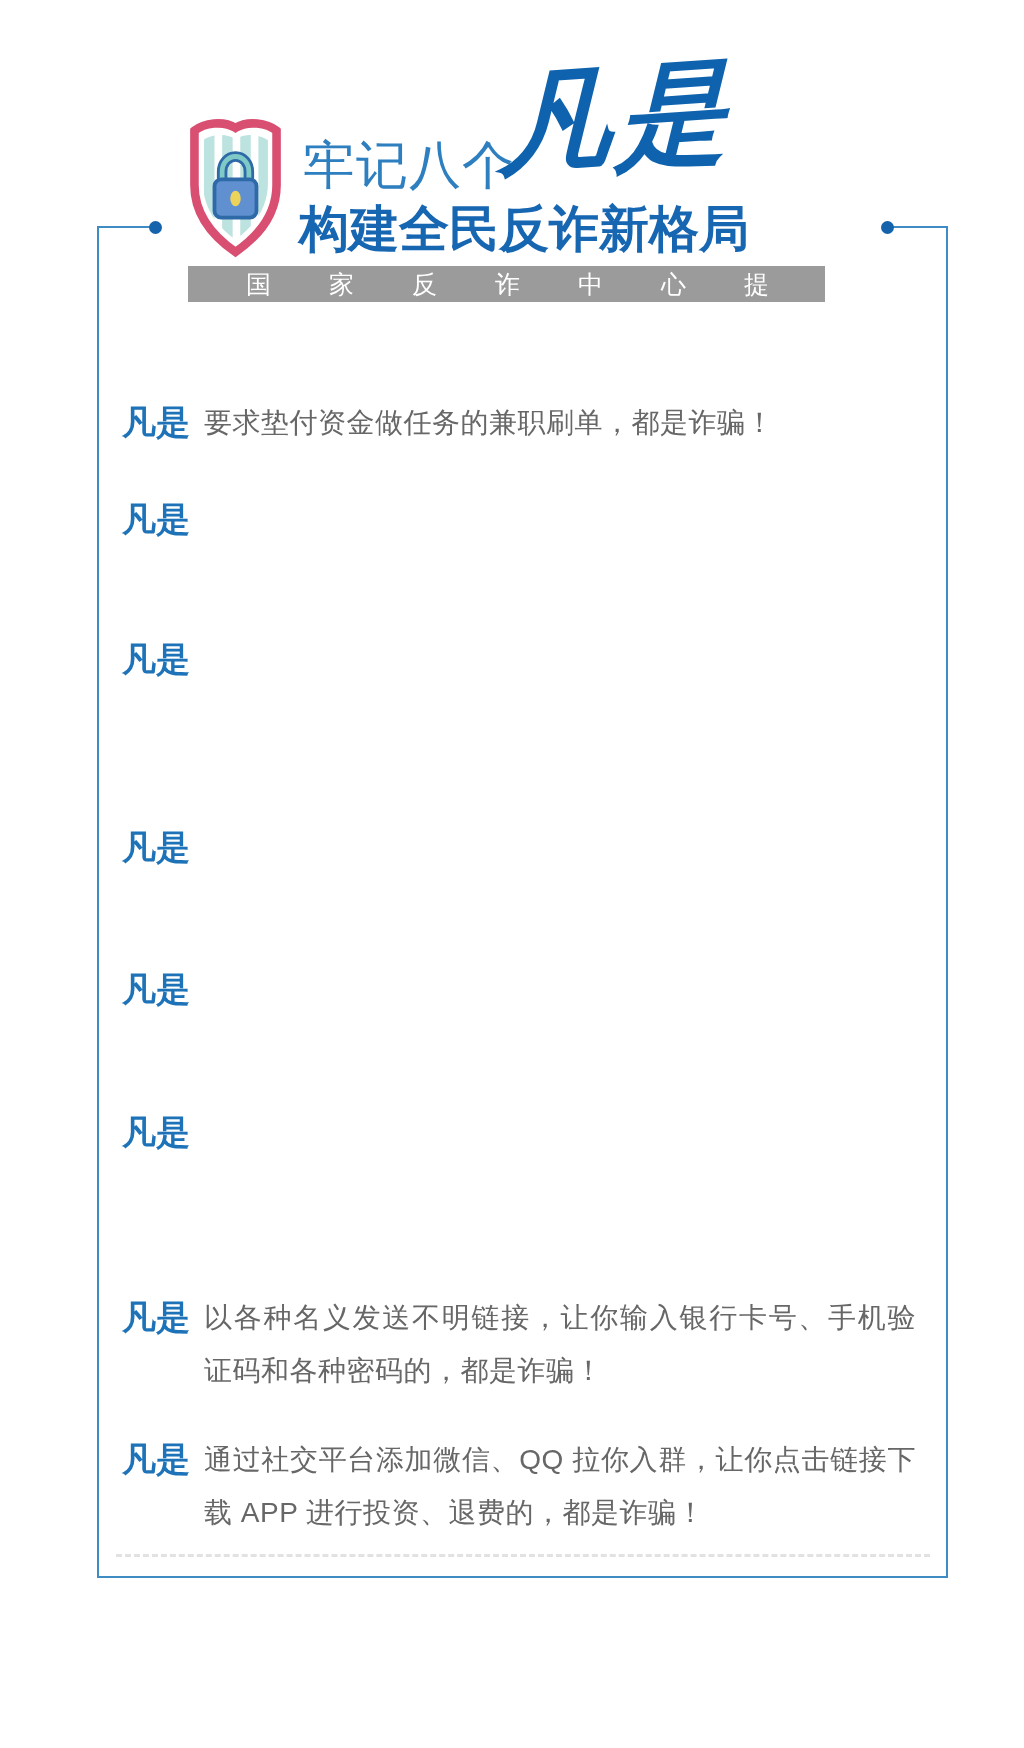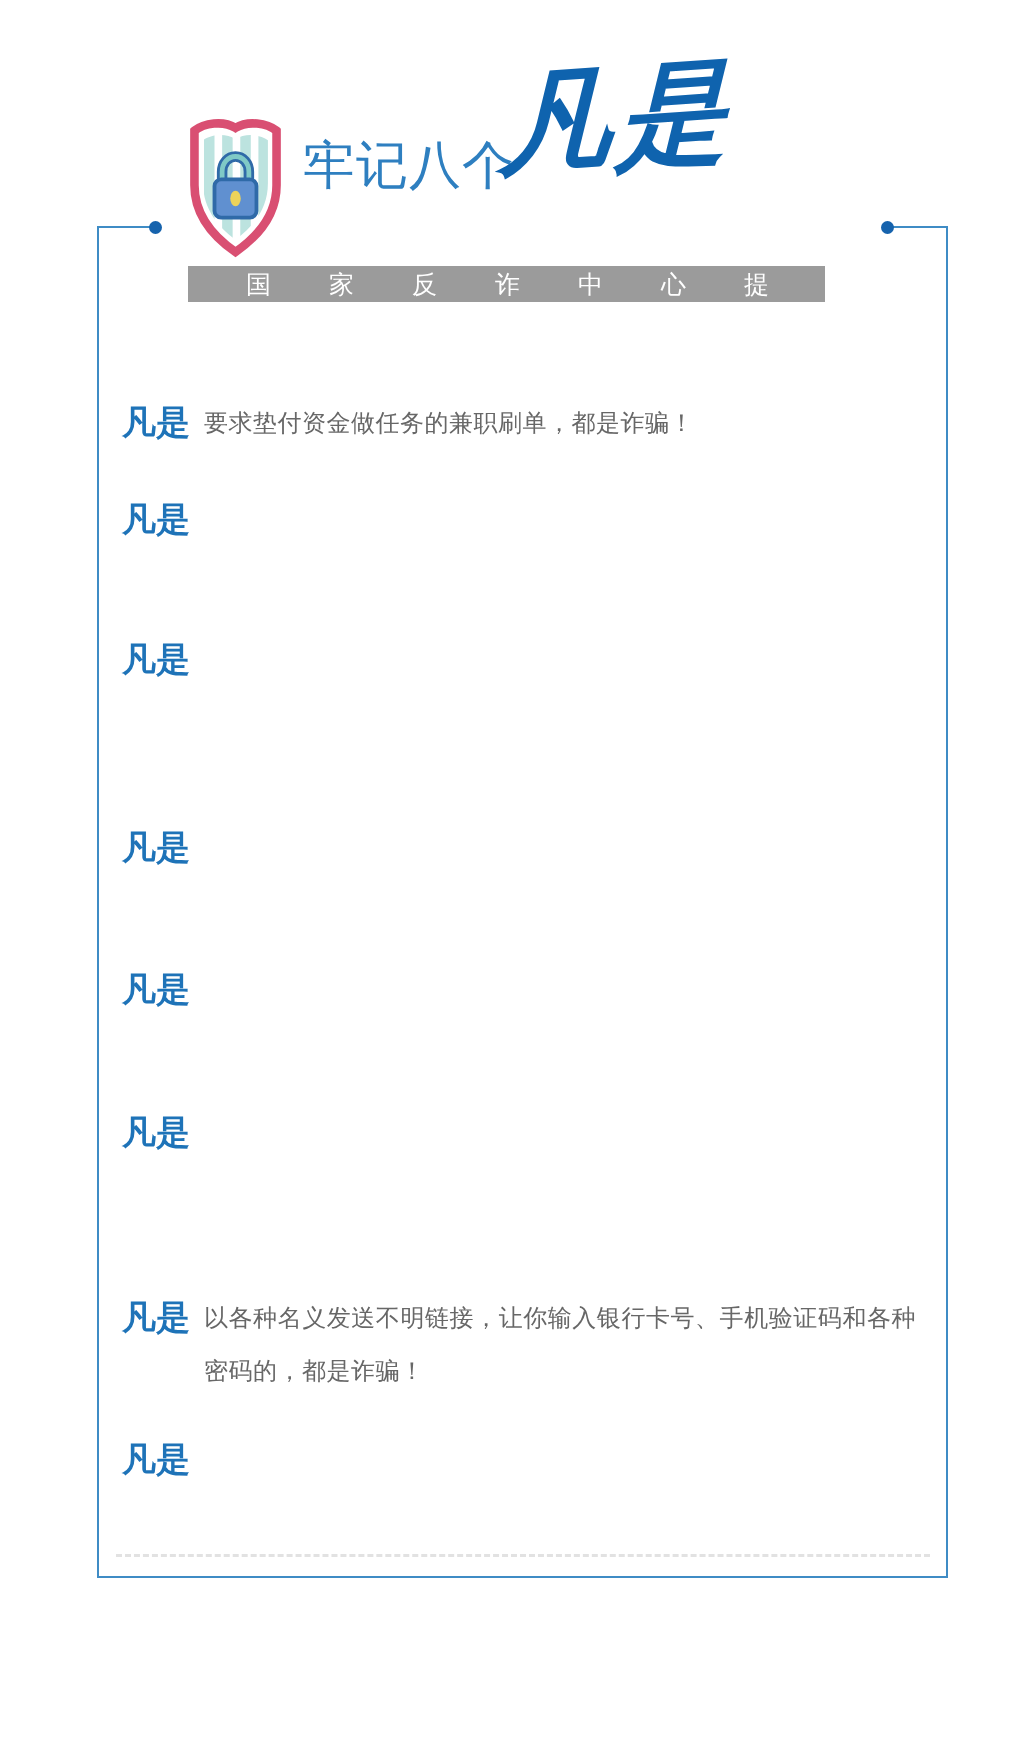--- a/index.html
+++ b/index.html
@@ -45,21 +45,21 @@
     letter-spacing:58px;text-indent:58px;white-space:nowrap;overflow:hidden;
   }
   
   .item{position:absolute;left:122px;width:800px;display:flex;align-items:flex-start;}
   .item .lab{
     flex:0 0 72px;margin-right:10px;
     font-size:34px;font-weight:800;color:#1e73b8;line-height:53px;white-space:nowrap;
   }
   .item .txt{
     flex:0 0 712px;max-width:712px;
-    font-size:24px;color:#676767;line-height:53px;letter-spacing:0.5px;
+    font-size:28px;color:#676767;line-height:53px;letter-spacing:0.5px;
     text-align:justify;
   }
   .i1{top:396px;} .i2{top:493px;} .i3{top:633px;} .i4{top:821px;}
   .i5{top:963px;} .i6{top:1106px;} .i7{top:1291px;} .i8{top:1433px;}
 </style>
 </head>
 <body>
 
 <div class="poster">
 
@@ -89,20 +89,21 @@
       </g>
       <path d="M41 72 L41 58 C41 49 47 42 55 42 C63 42 69 49 69 58 L69 72" fill="none" stroke="#2f6aa8" stroke-width="11"></path>
       <path d="M41 72 L41 58 C41 49 47 42 55 42 C63 42 69 49 69 58 L69 72" fill="none" stroke="#7fc9c6" stroke-width="5"></path>
       <rect x="33" y="66" width="44" height="40" rx="7" fill="#6090d0" stroke="#2f6aa8" stroke-width="4"></rect>
       <ellipse cx="55" cy="86" rx="5.5" ry="8" fill="#ecd35a"></ellipse>
     </svg>
   </div>
 
   <div class="remember">牢记八个</div>
   <div class="fanshi-big">凡是</div>
+  <div class="subtitle">构建全民反诈新格局</div>
   <div class="banner">国家反诈中心提醒</div>
 
   <div class="item i1">
     <span class="lab">凡是</span>
     <span class="txt">要求垫付资金做任务的兼职刷单，都是诈骗！</span>
   </div>
   <div class="item i2">
     <span class="lab">凡是</span>
   </div>
   <div class="item i3">
@@ -116,15 +117,16 @@
   </div>
   <div class="item i6">
     <span class="lab">凡是</span>
   </div>
   <div class="item i7">
     <span class="lab">凡是</span>
     <span class="txt">以各种名义发送不明链接，让你输入银行卡号、手机验证码和各种密码的，都是诈骗！</span>
   </div>
   <div class="item i8">
     <span class="lab">凡是</span>
+    <span class="txt">通过社交平台添加微信、QQ 拉你入群，让你点击链接下载 APP 进行投资、退费的，都是诈骗！</span>
   </div>
 
 </div>
 
 </body></html>

